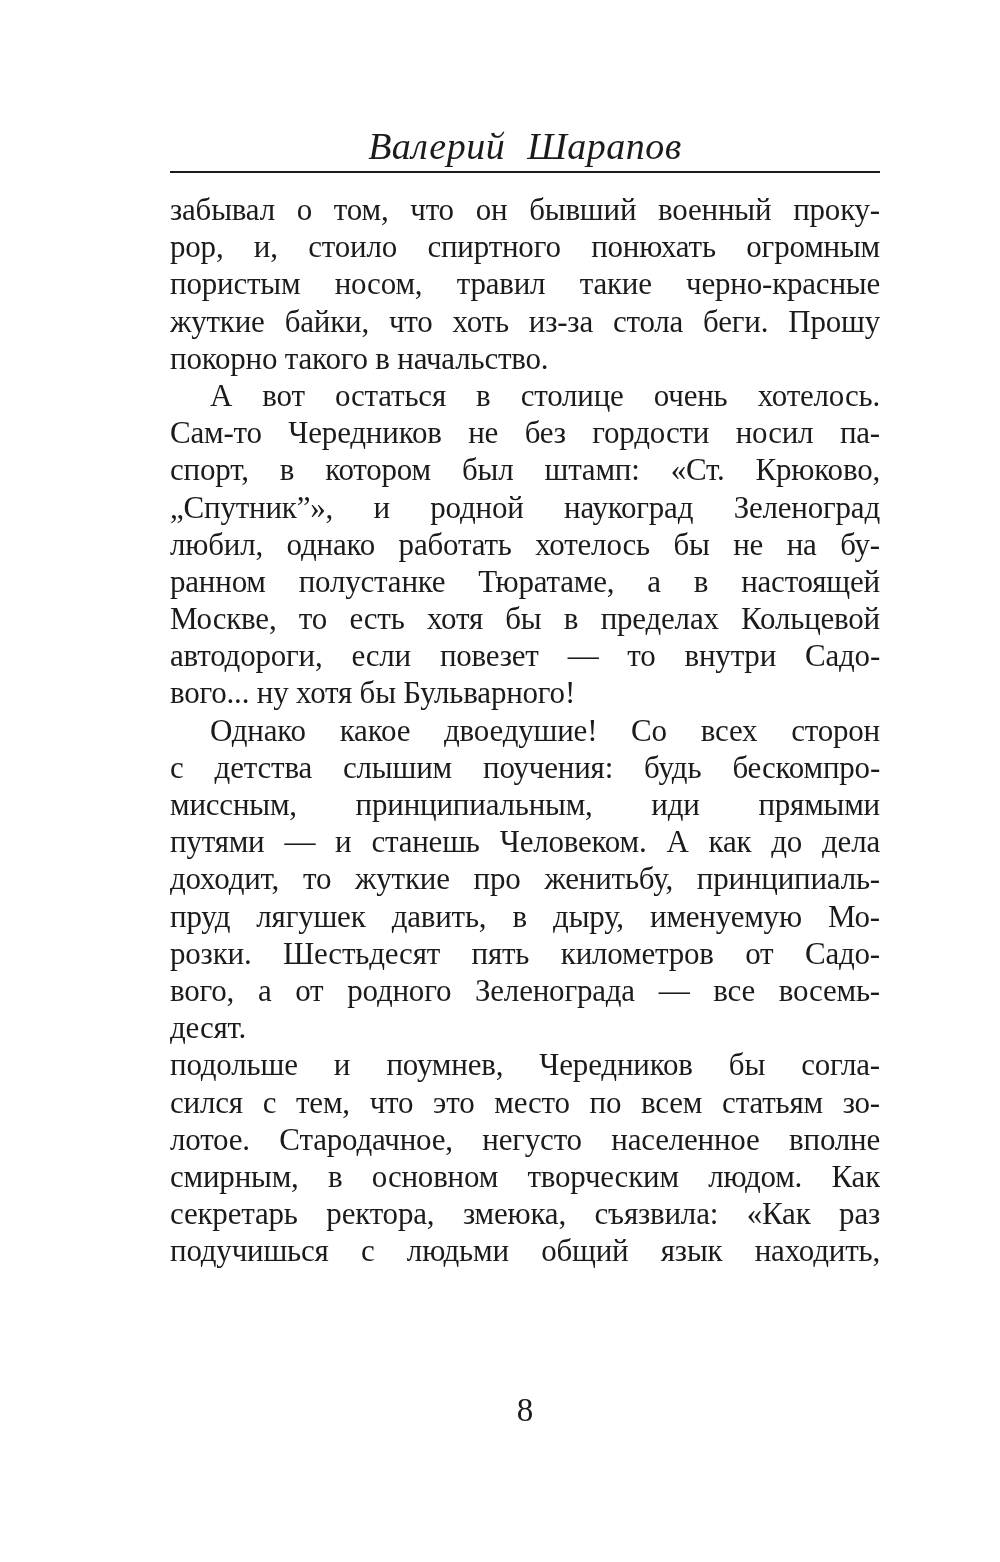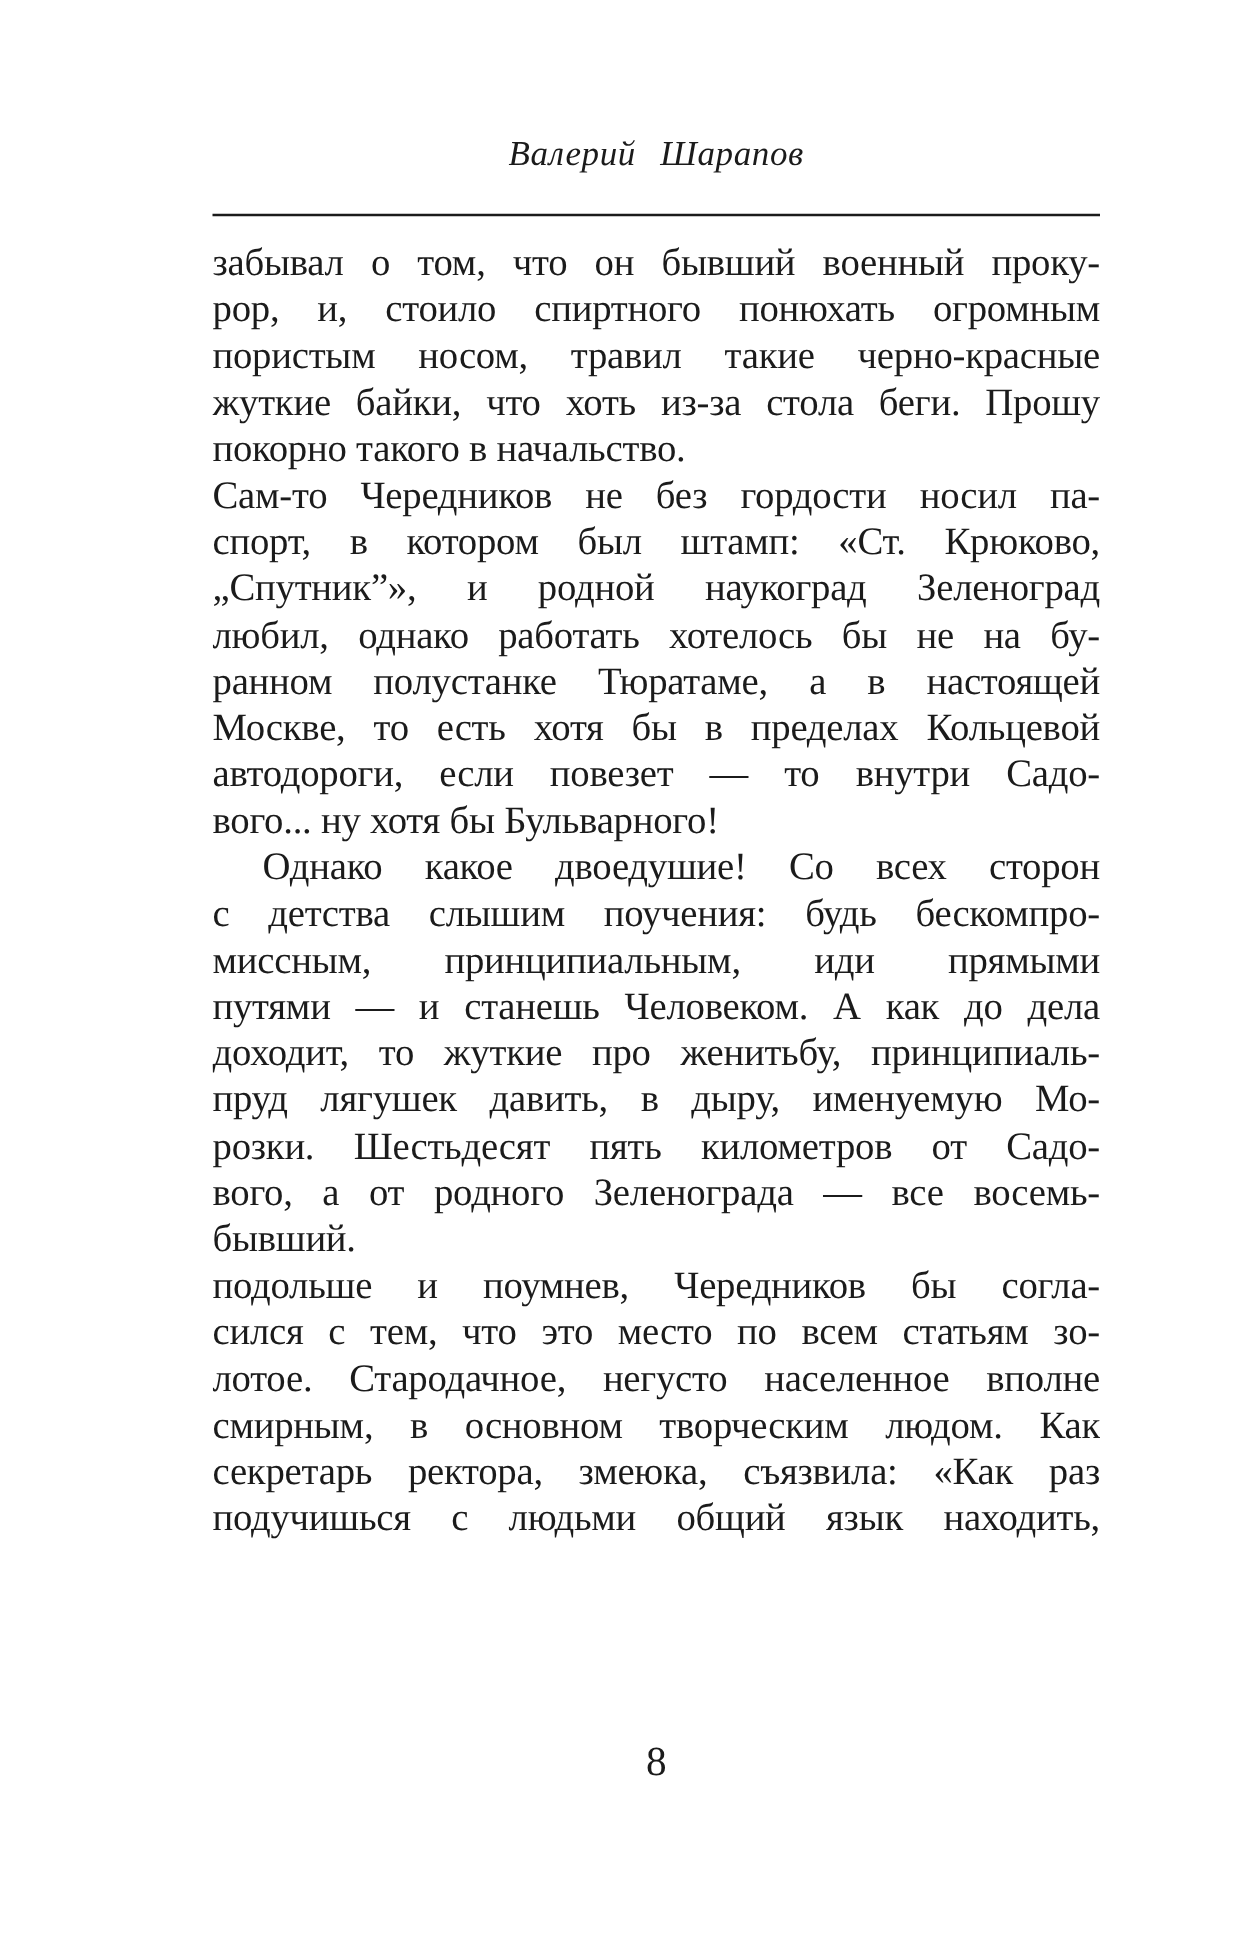--- a/index.html
+++ b/index.html
@@ -14,26 +14,26 @@
   }
   body {
     position: relative;
     height: 1562px;
     font-family: "Liberation Serif", "DejaVu Serif", serif;
     color: var(--text-color);
     overflow: hidden;
   }
   .running-head {
     position: absolute;
-    top: 108px;
+    top: 124px;
     left: 170px;
     width: 710px;
     text-align: center;
     font-style: italic;
-    font-size: 28px;
+    font-size: 38px;
     word-spacing: 12px;
     letter-spacing: 0.5px;
     color: var(--text-color);
   }
   .head-rule {
     position: absolute;
     top: 171px;
     left: 170px;
     width: 710px;
     height: 2px;
@@ -81,39 +81,40 @@
 
 <div class="body-text">
     <div class="paragraph">
       <div class="line">забывал о том, что он бывший военный проку-</div>
       <div class="line">рор, и, стоило спиртного понюхать огромным</div>
       <div class="line">пористым носом, травил такие черно-красные</div>
       <div class="line">жуткие байки, что хоть из-за стола беги. Прошу</div>
       <div class="line no-just">покорно такого в начальство.</div>
     </div>
     <div class="paragraph">
+      <div class="line indent">А вот остаться в столице очень хотелось.</div>
       <div class="line">Сам-то Чередников не без гордости носил па-</div>
       <div class="line">спорт, в котором был штамп: «Ст. Крюково,</div>
       <div class="line">„Спутник”», и родной наукоград Зеленоград</div>
       <div class="line">любил, однако работать хотелось бы не на бу-</div>
       <div class="line">ранном полустанке Тюратаме, а в настоящей</div>
       <div class="line">Москве, то есть хотя бы в пределах Кольцевой</div>
       <div class="line">автодороги, если повезет — то внутри Садо-</div>
       <div class="line no-just">вого... ну хотя бы Бульварного!</div>
     </div>
     <div class="paragraph">
       <div class="line indent">Однако какое двоедушие! Со всех сторон</div>
       <div class="line">с детства слышим поучения: будь бескомпро-</div>
       <div class="line">миссным, принципиальным, иди прямыми</div>
       <div class="line">путями — и станешь Человеком. А как до дела</div>
       <div class="line">доходит, то жуткие про женитьбу, принципиаль-</div>
       <div class="line">пруд лягушек давить, в дыру, именуемую Мо-</div>
       <div class="line">розки. Шестьдесят пять километров от Садо-</div>
       <div class="line">вого, а от родного Зеленограда — все восемь-</div>
-      <div class="line no-just">бывший.</div>
+      <div class="line no-just">десят.</div>
     </div>
     <div class="paragraph">
       <div class="line">подольше и поумнев, Чередников бы согла-</div>
       <div class="line">сился с тем, что это место по всем статьям зо-</div>
       <div class="line">лотое. Стародачное, негусто населенное вполне</div>
       <div class="line">смирным, в основном творческим людом. Как</div>
       <div class="line">секретарь ректора, змеюка, съязвила: «Как раз</div>
       <div class="line">подучишься с людьми общий язык находить,</div>
     </div>
   </div>

